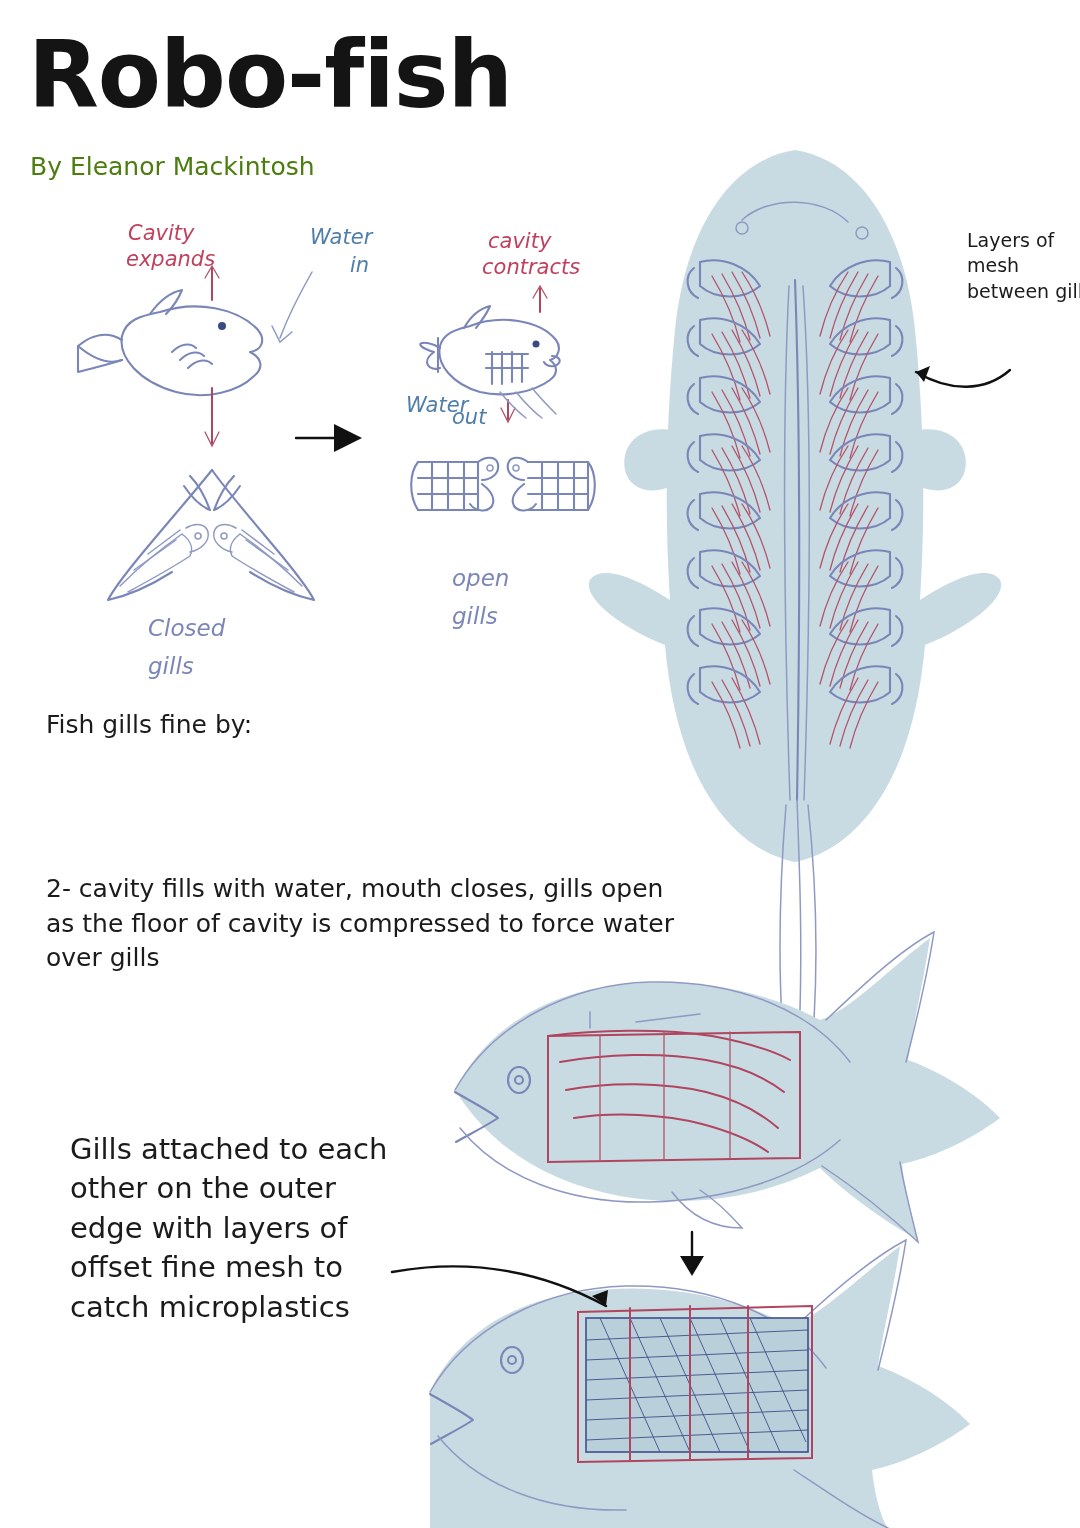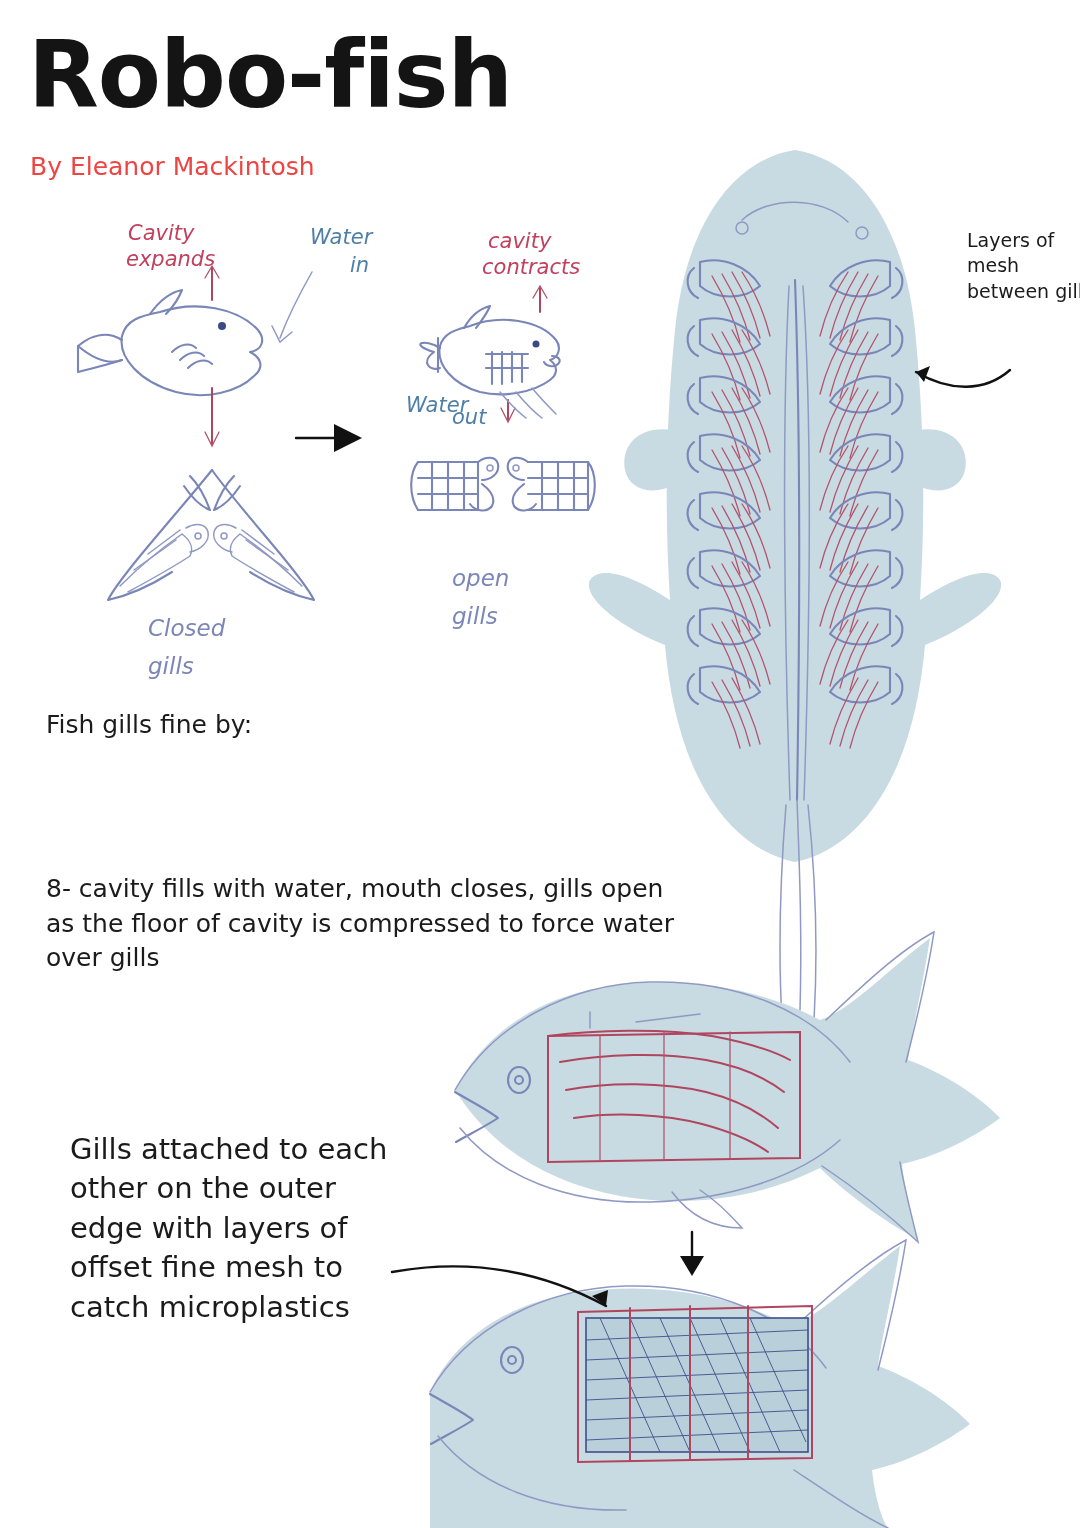--- a/index.html
+++ b/index.html
@@ -29,21 +29,21 @@
     line-height: 1.0;
     font-weight: 700;
     letter-spacing: -1px;
     color: #141414;
   }
   #byline {
     position: absolute;
     left: 30px;
     top: 152px;
     font-size: 25px;
-    color: #ef4444;
+    color: #4d7c0f;
   }
 
   
   .body-text {
     position: absolute;
     font-size: 25px;
     line-height: 1.38;
     color: #1b1b1b;
   }
   #lead { left: 46px; top: 708px; width: 560px; }
@@ -92,21 +92,21 @@
 </style>
 </head>
 <body>
 
 <div class="page">
 
   <div id="title">Robo-fish</div>
   <div id="byline">By Eleanor Mackintosh</div>
 
   <div class="body-text" id="lead">Fish gills fine by:</div>
-  <div class="body-text" id="step2">8- cavity fills with water, mouth closes, gills open as the floor of cavity is compressed to force water over gills</div>
+  <div class="body-text" id="step2">2- cavity fills with water, mouth closes, gills open as the floor of cavity is compressed to force water over gills</div>
   <div id="note-mesh">Layers of mesh between gills</div>
   <div id="note-gills">Gills attached to each other on the outer edge with layers of offset fine mesh to catch microplastics</div>
 
   <svg class="art" viewBox="0 0 1080 1528">
 
     <g>
       <path class="body-fill-soft" d="M795 150
         C 860 160 905 230 915 330
         C 925 430 925 520 920 600
         C 958 575 990 565 1000 580

